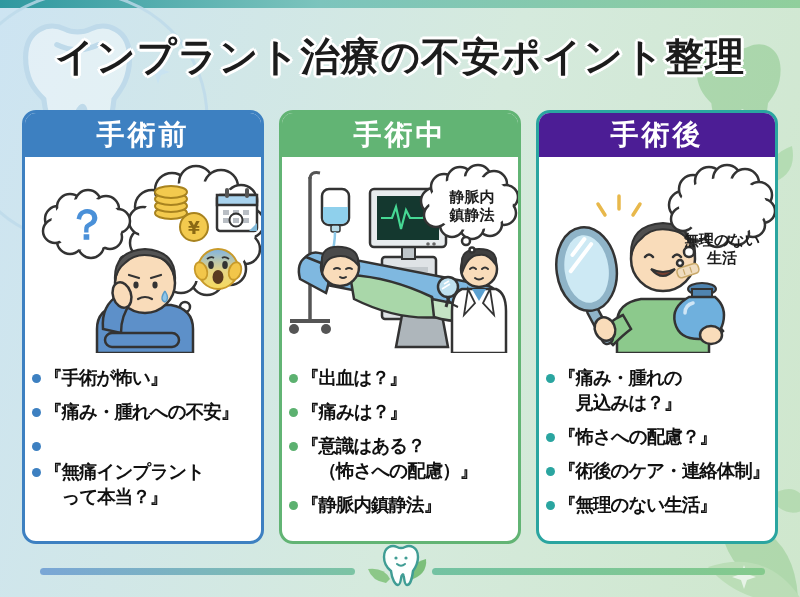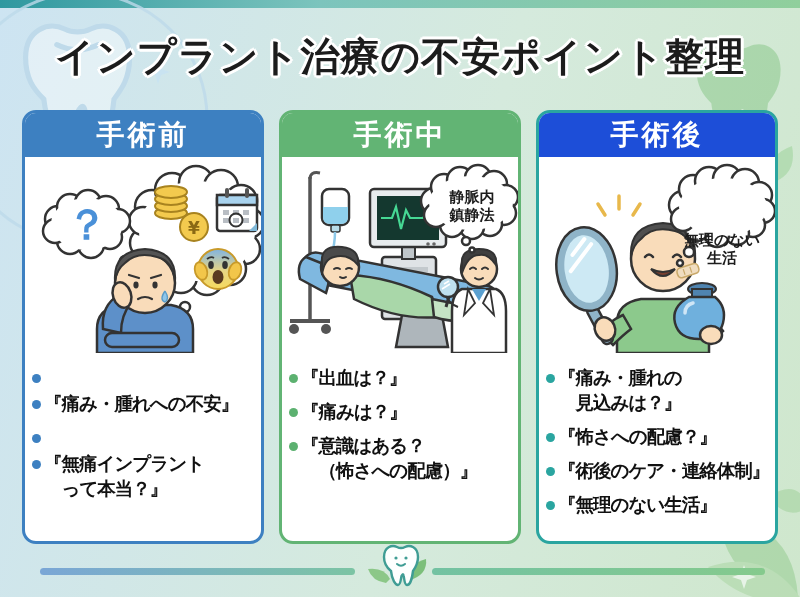--- a/index.html
+++ b/index.html
@@ -42,21 +42,21 @@
   .panel--before { border-color:#3d80c1; }
   .panel--during { border-color:#62b474; }
   .panel--after  { border-color:#2aa5a0; }
 
   .panel-header {
     height:44px; flex:none; display:flex; align-items:center; justify-content:center;
     color:#fff; font-size:28px; font-weight:bold; letter-spacing:3px;
   }
   .panel--before .panel-header { background:#3d80c1;text-align:center; }
   .panel--during .panel-header { background:#62b474; }
-  .panel--after  .panel-header { background:#1d4ed8; }
+  .panel--after  .panel-header { background:#4c1d95; }
 
   .illus { position:relative; height:196px; flex:none; }
   .illus svg { display:block; width:100%; height:100%; }
 
   .bubble-text {
     position:absolute; text-align:center; font-weight:bold; color:#1c1c1c;
     white-space:pre-line; line-height:1.18; font-size:15px; z-index:2;
   }
   .bubble-text--sedation { left:150px; top:32px; width:80px; }
   .bubble-text--relaxed  { left:138px; top:36px; width:90px;margin-top:39px; }
@@ -212,20 +212,21 @@
             <ellipse cx="111" cy="128" rx="2.6" ry="3.4" fill="#333"></ellipse>
             <ellipse cx="130" cy="128" rx="2.6" ry="3.4" fill="#333"></ellipse>
             <path d="M113,142 Q120,138 127,142" fill="none" stroke="#333" stroke-width="2.2" stroke-linecap="round"></path>
             <path d="M140,134 q5,8 0,11 q-6,-2 0,-11" fill="#8fc6ea" stroke="#5a9cc8" stroke-width="1.4"></path>
           </g>
         </svg>
       </div>
       <div class="items">
         <div class="item">
             <span class="item-dot"></span>
+            <span class="item-text">『手術が怖い』</span>
           </div>
         <div class="item">
             <span class="item-dot"></span>
             <span class="item-text">『痛み・腫れへの不安』</span>
           </div>
         <div class="item">
             <span class="item-dot"></span>
           </div>
         <div class="item">
             <span class="item-dot"></span>
@@ -325,20 +326,24 @@
           </div>
         <div class="item">
             <span class="item-dot"></span>
             <span class="item-text">『痛みは？』</span>
           </div>
         <div class="item">
             <span class="item-dot"></span>
             <span class="item-text">『意識はある？
 　（怖さへの配慮）』</span>
           </div>
+        <div class="item">
+            <span class="item-dot"></span>
+            <span class="item-text">『静脈内鎮静法』</span>
+          </div>
       </div>
     </div>
 
     <div class="panel panel--after">
       <div class="panel-header">手術後</div>
       <div class="illus">
         <svg viewBox="0 0 236 196">
 
           <g stroke="#e8b84b" stroke-width="3.5" stroke-linecap="round">
             <line x1="66" y1="58" x2="59" y2="47"></line>

